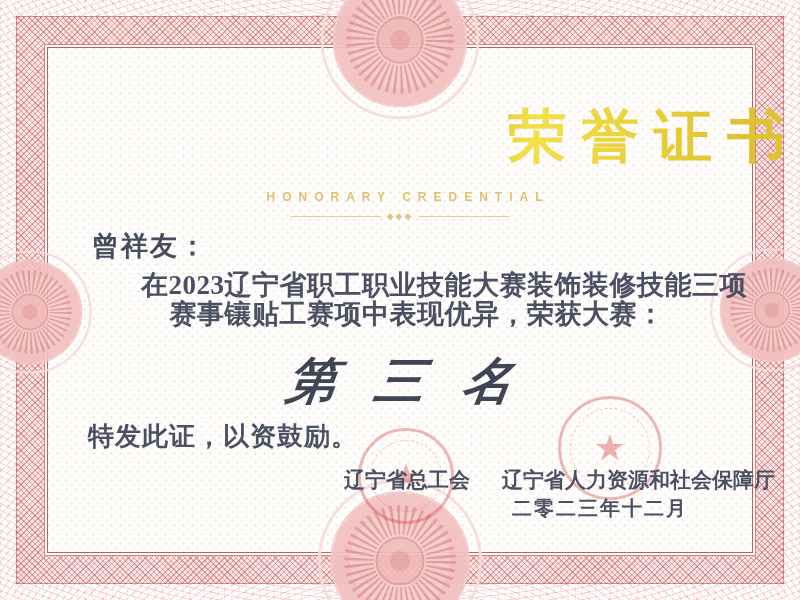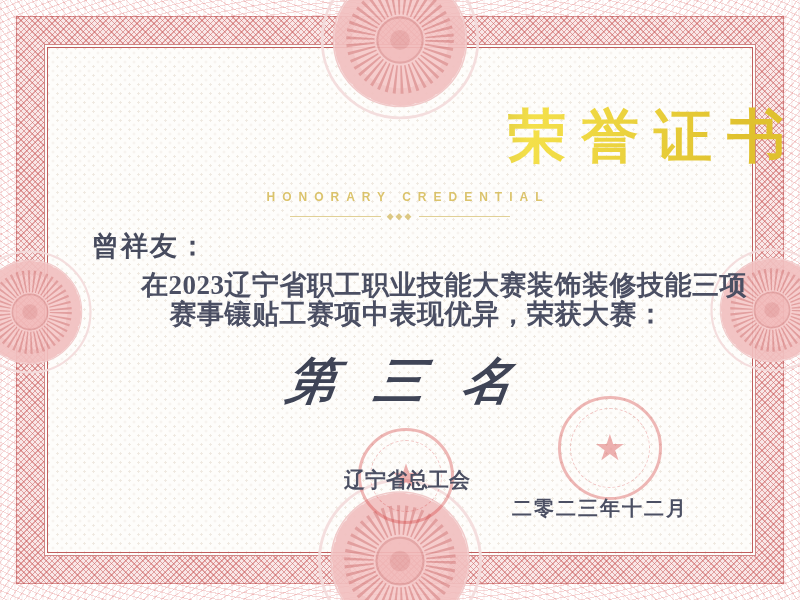--- a/index.html
+++ b/index.html
@@ -179,21 +179,23 @@
       <span class="ornament">◆◆◆</span>
       <span class="line"></span>
     </div>
 
     <div class="recipient">曾祥友：</div>
 
     <div class="body-text">在2023辽宁省职工职业技能大赛装饰装修技能三项赛事镶贴工赛项中表现优异，荣获大赛：</div>
 
     <div class="award">第三名</div>
 
+    <div class="closing">特发此证，以资鼓励。</div>
 
     <div class="issuers">
       <span>辽宁省总工会</span>
+      <span>辽宁省人力资源和社会保障厅</span>
     </div>
 
     <div class="date-line">二零二三年十二月</div>
 
   </div>
 </div>
 
 </body></html>

